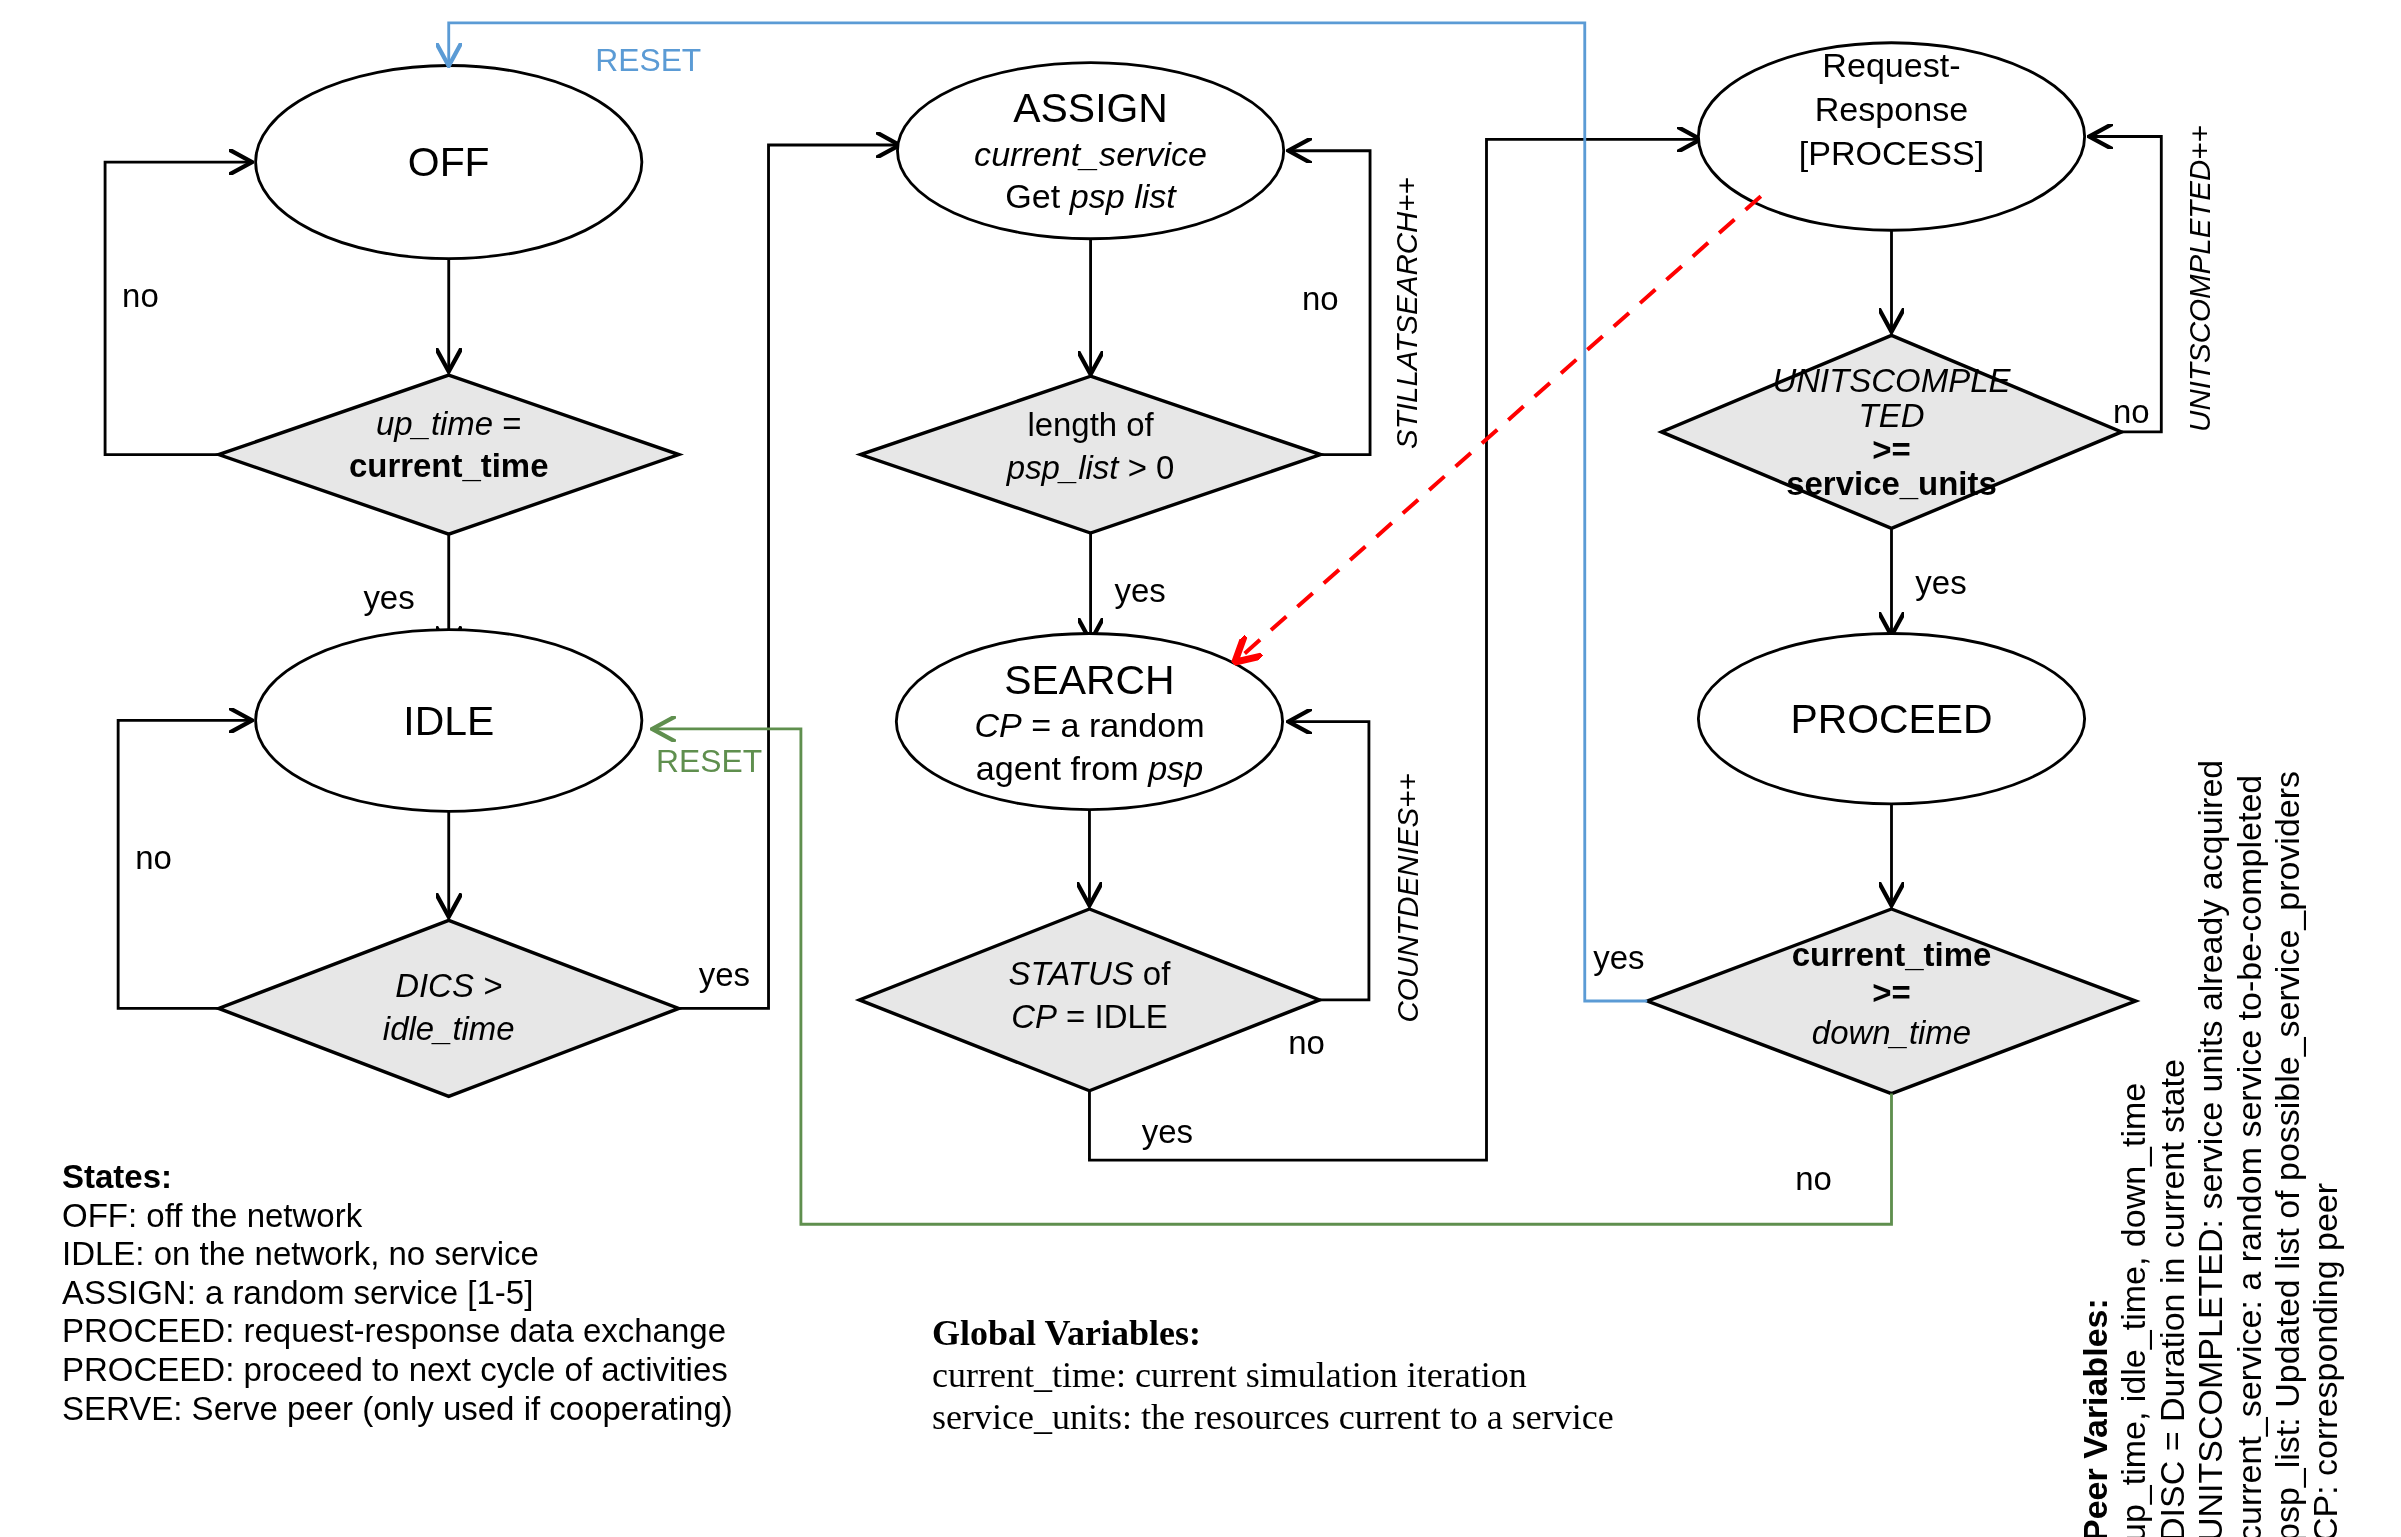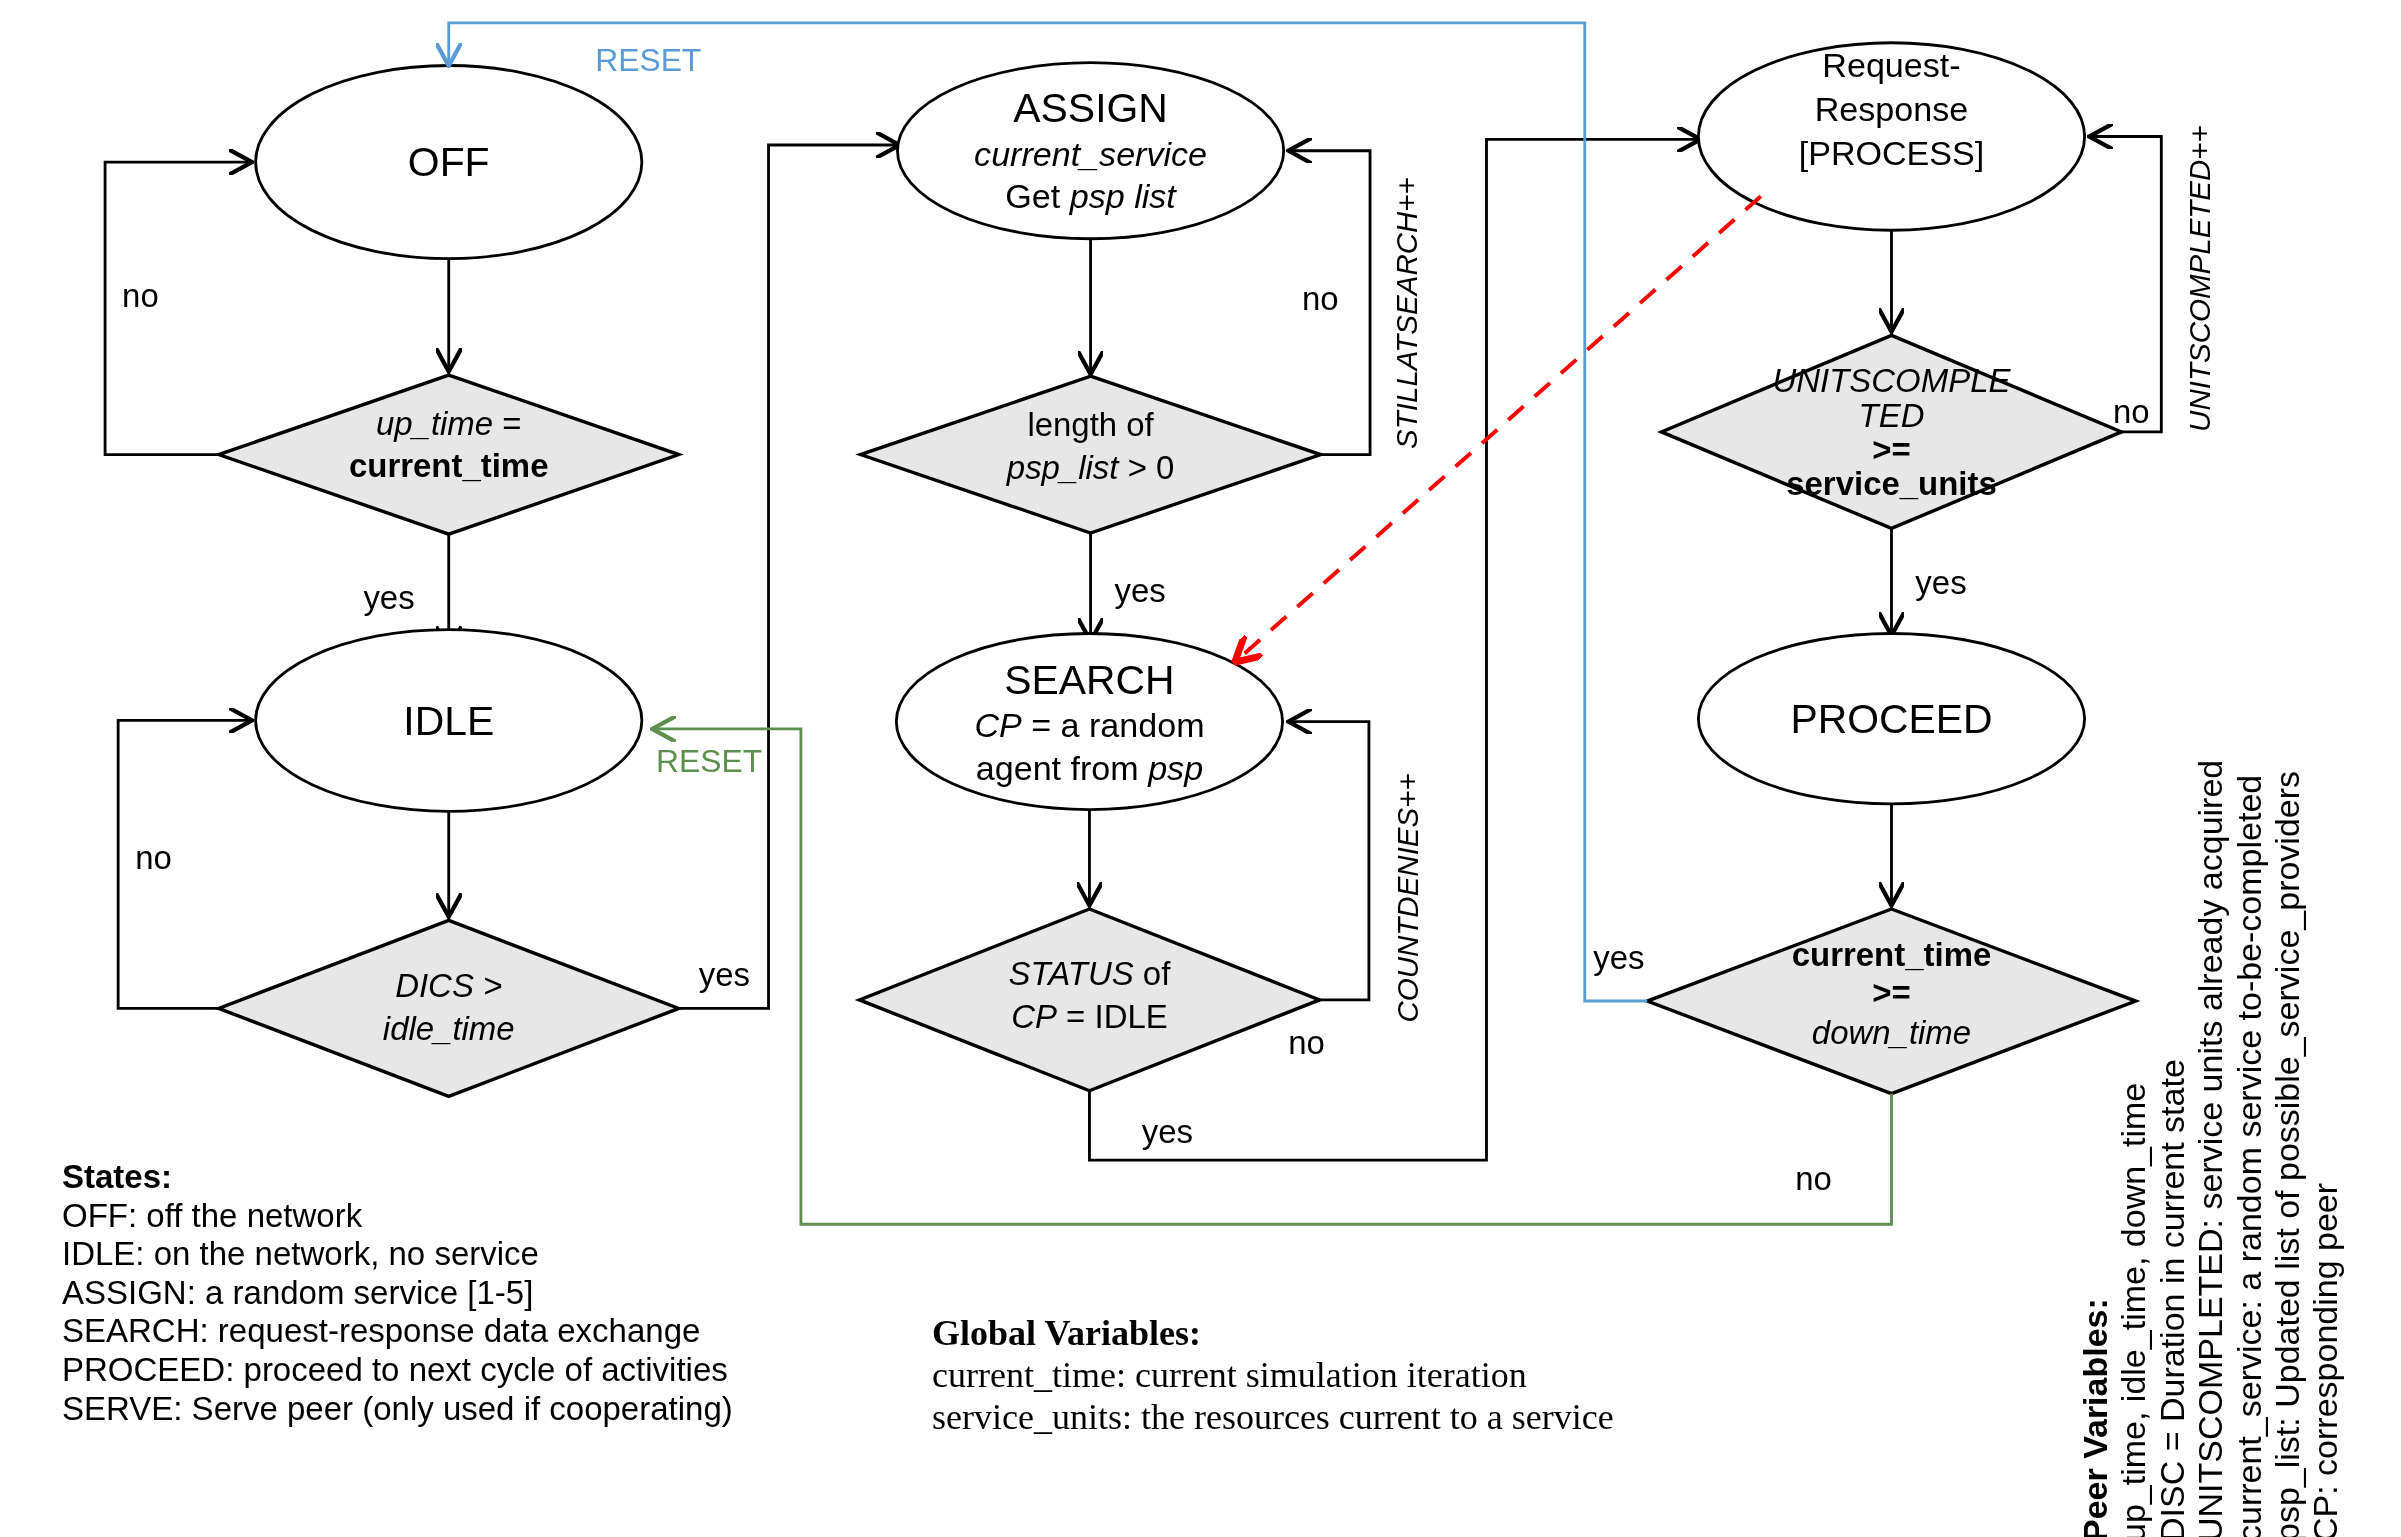--- a/index.html
+++ b/index.html
@@ -263,21 +263,21 @@
     <text class="t-yesno" x="3225" y="2095" text-anchor="end">no</text>
     <text class="t-reset-green" x="1155" y="1358" text-anchor="start">RESET</text>
 
   </svg>
 
   <div class="legend" id="states-legend">
     <div class="legend-head">States:</div>
     <div>OFF: off the network</div>
     <div>IDLE: on the network, no service</div>
     <div>ASSIGN: a random service [1-5]</div>
-    <div>SEARCH: request-response data exchange</div>
+    <div>PROCEED: request-response data exchange</div>
     <div>PROCEED: proceed to next cycle of activities</div>
     <div>SERVE: Serve peer (only used if cooperating)</div>
   </div>
 
   <div class="legend" id="globals-legend">
     <div class="legend-head">Global Variables:</div>
     <div>current_time: current simulation iteration</div>
     <div>service_units: the resources current to a service</div>
   </div>
 

